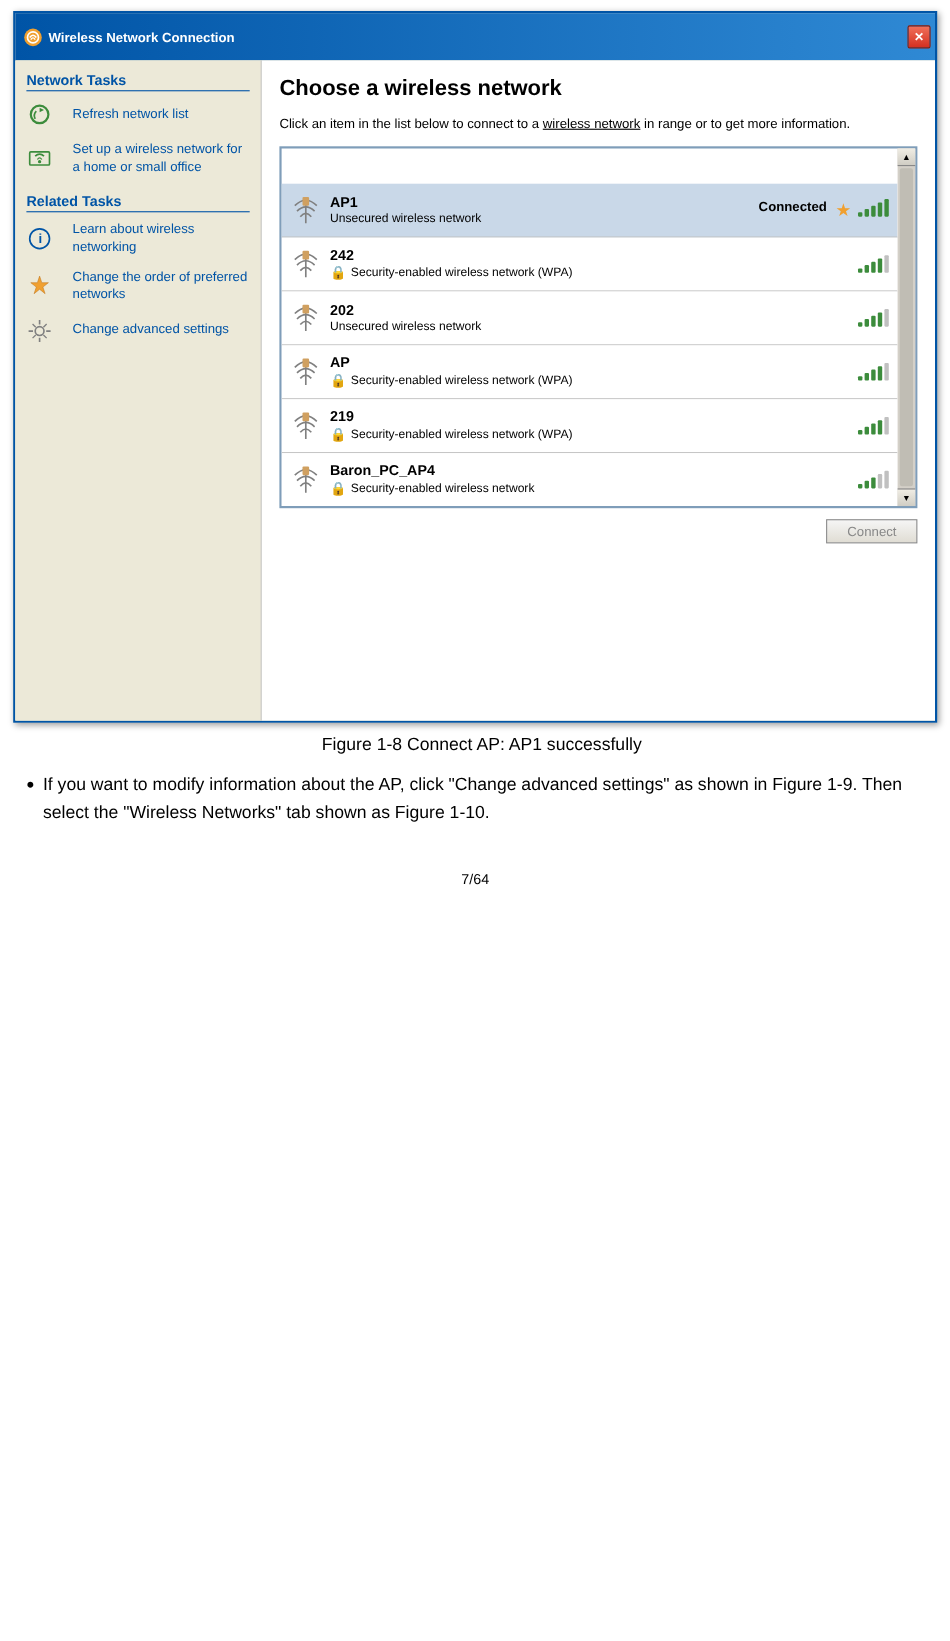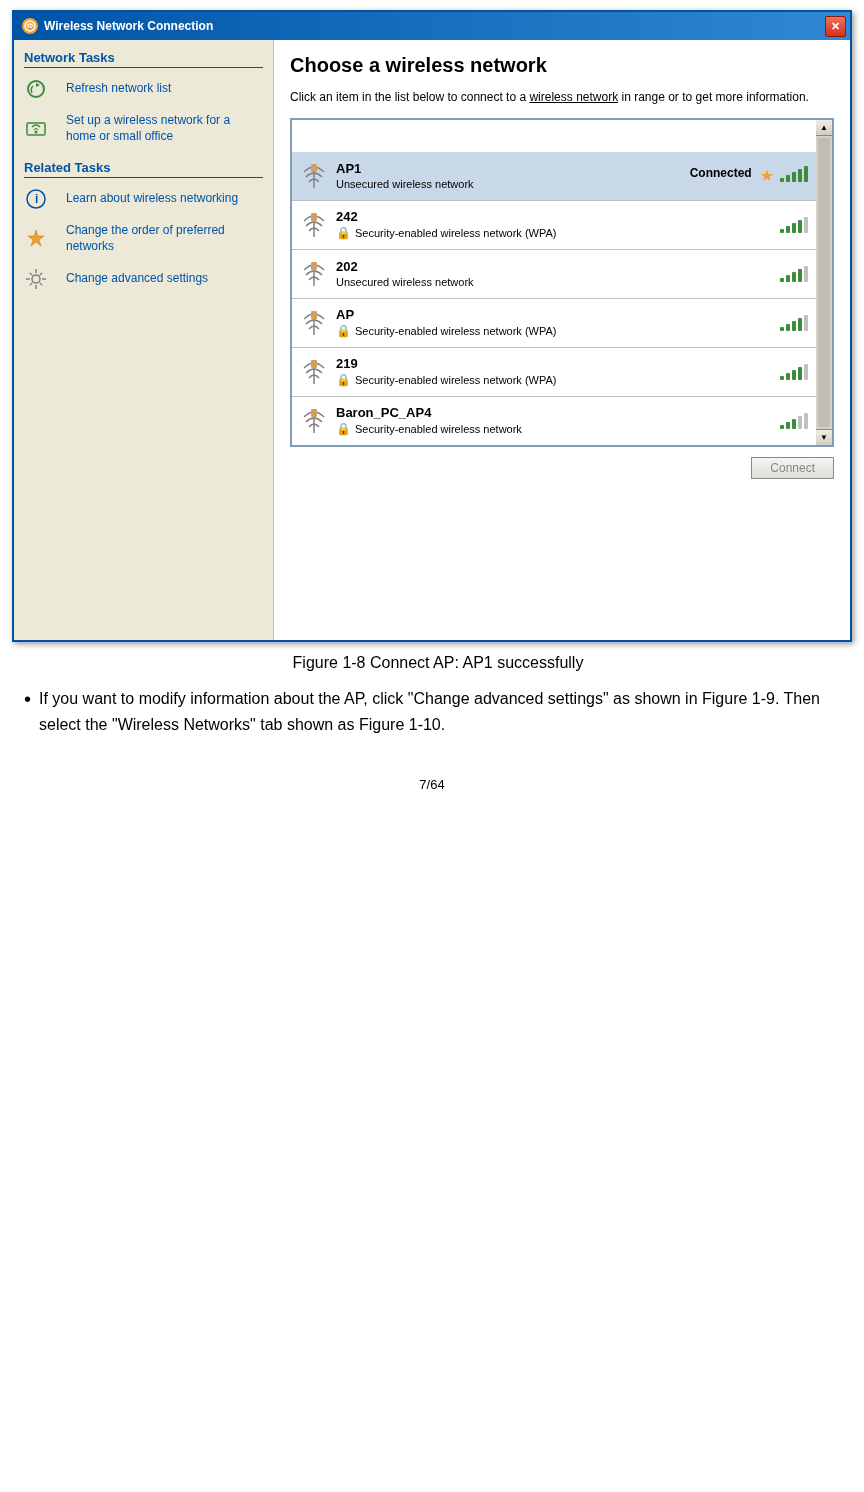--- a/index.html
+++ b/index.html
@@ -21,21 +21,21 @@
     
     .window {
       width: 840px;
       border: 2px solid #0054a6;
       background: #ece9d8;
       box-shadow: 2px 2px 6px rgba(0,0,0,0.4);
     }
 
     .title-bar {
       background: linear-gradient(to right, #0054a6, #2f89d4);
-      height: 28px;
+      height: 43px;
       display: flex;
       align-items: center;
       justify-content: space-between;
       padding: 0 4px 0 8px;
     }
 
     .title-bar-left {
       display: flex;
       align-items: center;
       gap: 6px;
@@ -76,21 +76,21 @@
     }
 
     .window-body {
       display: flex;
       background: #ece9d8;
       min-height: 600px;
     }
 
     
     .sidebar {
-      width: 260px;
+      width: 224px;
       padding: 10px;
       background: #ece9d8;
       border-right: 1px solid #c0c0c0;
     }
 
     .sidebar-section-title {
       color: #0054a6;
       font-size: 13px;
       font-weight: bold;
       margin-bottom: 8px;

